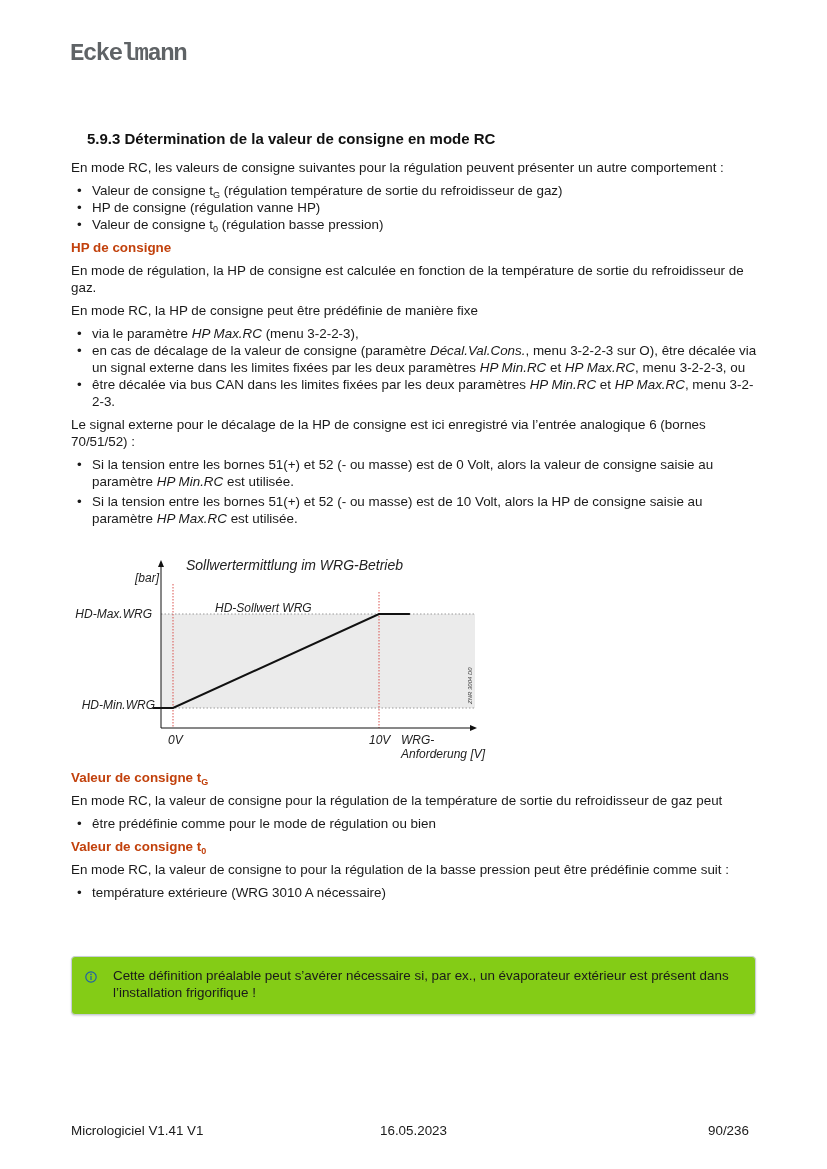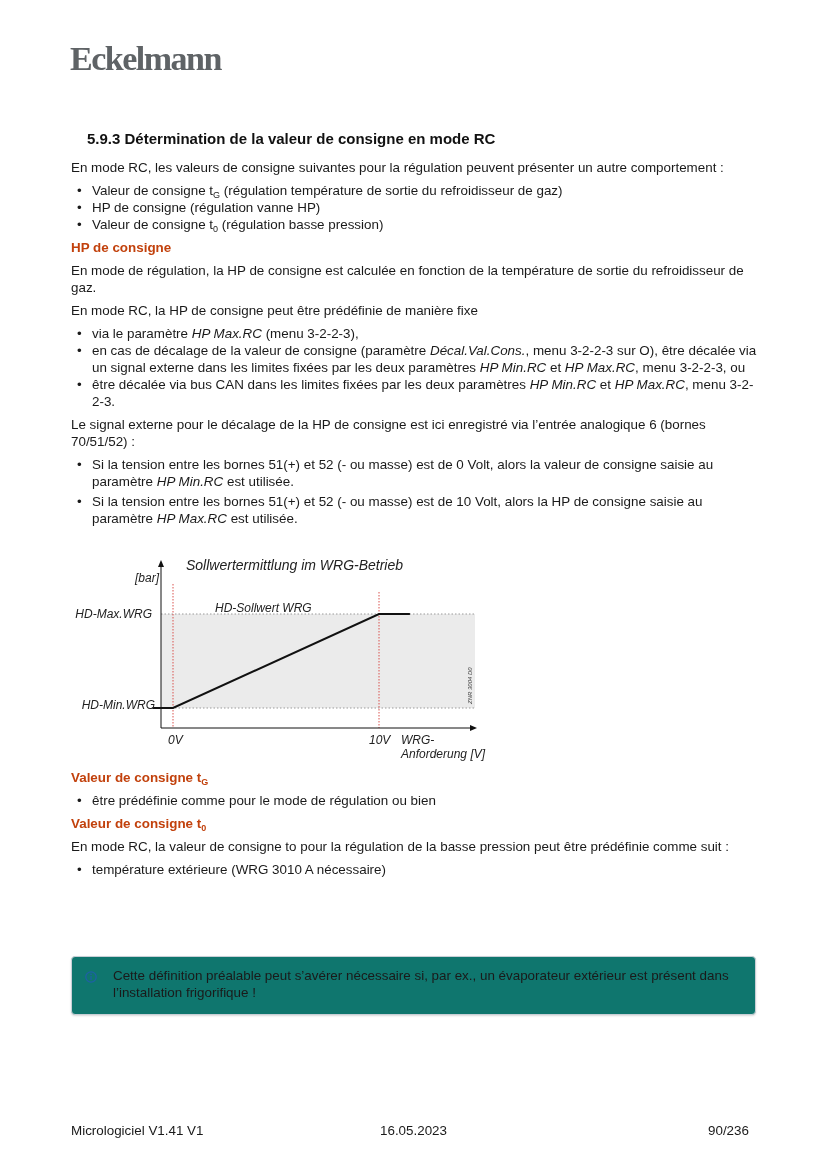--- a/index.html
+++ b/index.html
@@ -1,33 +1,33 @@
 <!DOCTYPE html>
 <html><head>
 <meta charset="utf-8">
 <style>
   html, body { margin: 0; padding: 0; background: #ffffff; }
   body { width: 827px; height: 1169px; position: relative; overflow: hidden;
          font-family: "Liberation Sans", sans-serif; color: #1a1a1a; }
-  .logo { position: absolute; left: 70px; top: 40px; font-family: Liberation Serif, serif;
-          font-weight: bold; font-size: 34px; color: #5f6366; letter-spacing: -1.5px; }
+  .logo { position: absolute; left: 70px; top: 40px; font-family: Liberation Mono, monospace;
+          font-weight: bold; font-size: 24px; color: #5f6366; letter-spacing: -1.5px; }
   .content { position: absolute; left: 71px; top: 130px; width: 690px; font-size: 13.4px; line-height: 17px; }
   h2 { font-size: 15px; font-weight: bold; margin: 0 0 12px 16px; color: #111; }
   h3 { font-size: 13.4px; font-weight: bold; margin: 6px 0 6px 0; color: #c2410c; }
   p { margin: 0 0 6px 0; }
   ul { margin: 0 0 6px 0; padding-left: 0; list-style: none; }
   ul li { position: relative; padding-left: 21px; margin: 0; }
   ul li::before { content: "•"; position: absolute; left: 6px; top: 0; }
   ul.loose li { margin-bottom: 3px; }
   sub { font-size: 9px; line-height: 0; vertical-align: -3px; }
   i { font-style: italic; }
   .chart-wrap { position: relative; width: 440px; height: 220px; margin: 20px 0 0 0; font-style: italic; }
   .chart-wrap svg { position: absolute; left: 0; top: 0; }
   .note { position: absolute; left: 71px; top: 956px; width: 683px; height: 57px;
-          border: 1px solid #c8cfd6; border-radius: 4px; background: #0f766e;
+          border: 1px solid #c8cfd6; border-radius: 4px; background: #84cc16;
           box-shadow: 0 1px 2px rgba(0,0,0,0.15); font-size: 13.4px; line-height: 17px; }
   .note .info { position: absolute; left: 13px; top: 14px; width: 12px; height: 12px; }
   .note .txt { position: absolute; left: 41px; top: 10px; width: 630px; }
   .footer { position: absolute; top: 1123px; font-size: 13.4px; color: #1a1a1a; }
 </style>
 </head>
 <body>
 
 <div class="logo">Eckelmann</div>
 
@@ -73,20 +73,21 @@
       <text id="t-ymin" text-anchor="end" font-size="12" fill="#222" x="84" y="162">HD-Min.WRG</text>
       <text id="t-x0" font-size="12" fill="#222" x="97" y="197">0V</text>
       <text id="t-x10" font-size="12" fill="#222" x="298" y="197">10V</text>
       <text id="t-xl1" font-size="12" fill="#222" x="330" y="197">WRG-</text>
       <text id="t-xl2" font-size="12" fill="#222" x="330" y="211">Anforderung [V]</text>
       <text id="t-wm" font-size="6" fill="#444" x="0" y="0" transform="translate(401,157) rotate(-90)">ZNR 3004 D0</text>
     </svg>
   </div>
 
   <h3 style="margin-top:2px"><span>Valeur de consigne t</span><sub>G</sub></h3>
+  <p>En mode RC, la valeur de consigne pour la régulation de la température de sortie du refroidisseur de gaz peut</p>
   <ul>
     <li>être prédéfinie comme pour le mode de régulation ou bien</li>
   </ul>
 
   <h3><span>Valeur de consigne t</span><sub>0</sub></h3>
   <p>En mode RC, la valeur de consigne to pour la régulation de la basse pression peut être prédéfinie comme suit :</p>
   <ul>
     <li>température extérieure (WRG 3010 A nécessaire)</li>
   </ul>
 </div>

